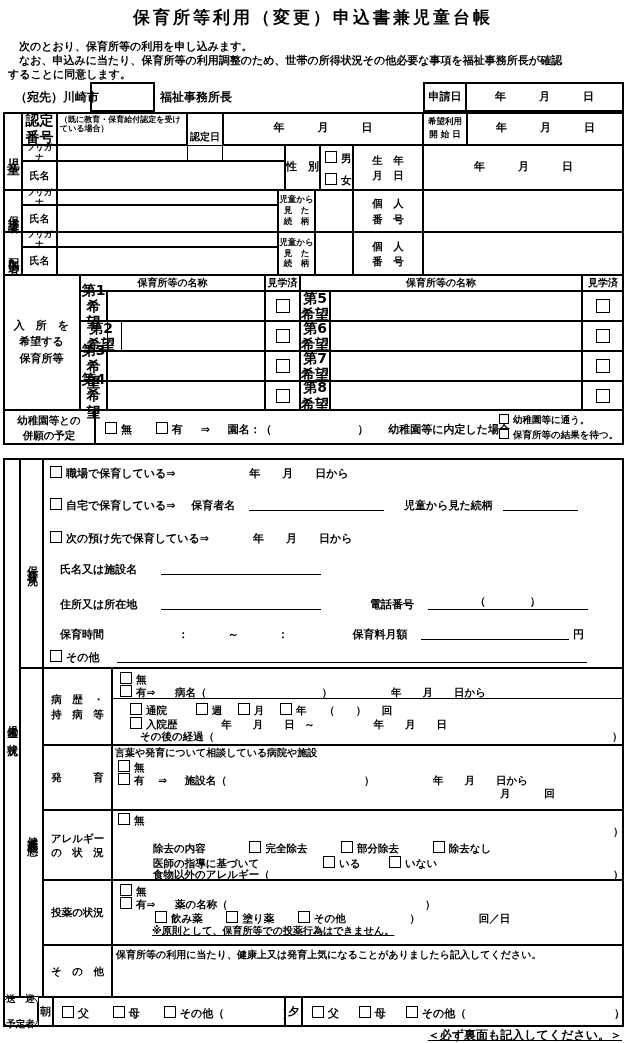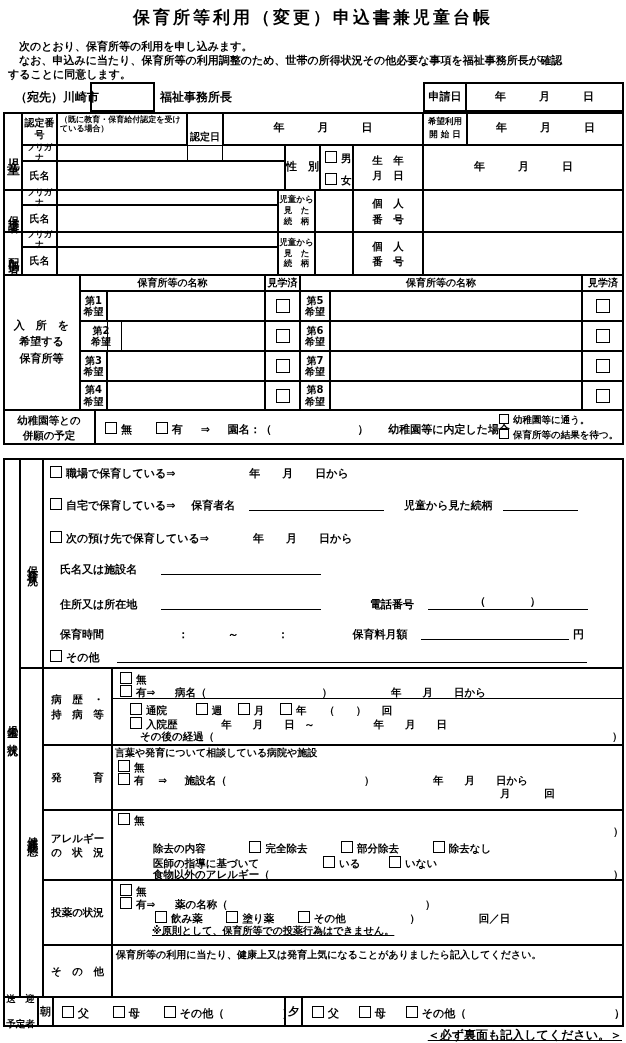--- a/index.html
+++ b/index.html
@@ -11,21 +11,21 @@
   .frame{ position:absolute; box-sizing:border-box; border:2px solid #000; pointer-events:none; background:transparent; }
   .line { position:absolute; white-space:nowrap; line-height:1; }
   .col  { display:flex; flex-direction:column; justify-content:center; gap:3px; }
   .cb   { display:inline-block; width:10px; height:10px; border:1.5px solid #000; margin-right:4px;
           vertical-align:-1px; background:#fff; }
   .cbL  { width:12px; height:12px; border:1.5px solid #000; display:inline-block; background:#fff; }
   .sp   { display:inline-block; }
   .ul   { display:inline-block; border-bottom:1.5px solid #000; height:11px; vertical-align:bottom; }
   .ulc  { display:inline-block; border-bottom:1.5px solid #000; height:13px; vertical-align:bottom; text-align:center; }
   .vt   { writing-mode:vertical-rl; text-orientation:upright; letter-spacing:3px; }
-  .f8   { font-size:8px; }  .f85 { font-size:8.5px; } .f9 { font-size:10px; } .f95 { font-size:9.5px; }
+  .f8   { font-size:8px; }  .f85 { font-size:8.5px; } .f9 { font-size:14px; } .f95 { font-size:9.5px; }
   .f10  { font-size:10px; } .f105{ font-size:10.5px; } .f11 { font-size:11px; } .f115{ font-size:11px; }
   .f12  { font-size:12px; } .f13 { font-size:13px; }
   .title{ position:absolute; top:6px; left:0; width:626px; text-align:center; font-size:17px; letter-spacing:3px; }
   .ml6{margin-left:6px;} .ml10{margin-left:10px;} .ml12{margin-left:12px;} .ml14{margin-left:14px;}
   .ml16{margin-left:16px;} .ml20{margin-left:20px;} .ml25{margin-left:25px;} .ml30{margin-left:30px;}
   .ml35{margin-left:35px;} .ml40{margin-left:40px;} .ml45{margin-left:45px;} .ml55{margin-left:55px;}
   .ml60{margin-left:60px;} .ml70{margin-left:70px;}
   .u { text-decoration:underline; }
 </style>
 </head>
@@ -333,21 +333,21 @@
     <span class="ml60">）</span>
     <span class="ml55">回／日</span>
   </div>
   <div class="line f10 u" style="left:152px;top:926px;">※原則として、保育所等での投薬行為はできません。</div>
 
   <div class="cell f105" style="left:43px;top:945px;width:69px;height:52px;">そ　の　他</div>
   <div class="cell tl" style="left:112px;top:945px;width:512px;height:52px;padding:3px;">
       <span class="f10">保育所等の利用に当たり、健康上又は発育上気になることがありましたら記入してください。</span>
     </div>
 
-  <div class="cell col f95" style="left:3px;top:997px;width:35px;height:30px;gap:14px;">
+  <div class="cell col f95" style="left:3px;top:997px;width:35px;height:30px;gap:14px;border-radius:7px;">
     <span>送　迎</span>
       <span>予定者</span>
   </div>
   <div class="cell f11" style="left:38px;top:997px;width:15px;height:30px;">朝</div>
   <div class="cell" style="left:53px;top:997px;width:232px;height:30px;"></div>
   <div class="line f11" style="left:62px;top:1006px;">
     <span class="cb"></span><span>父</span>
     <span class="cb ml20"></span><span>母</span>
     <span class="cb ml20"></span><span>その他（</span>
     <span class="sp" style="width:50px;"></span>

